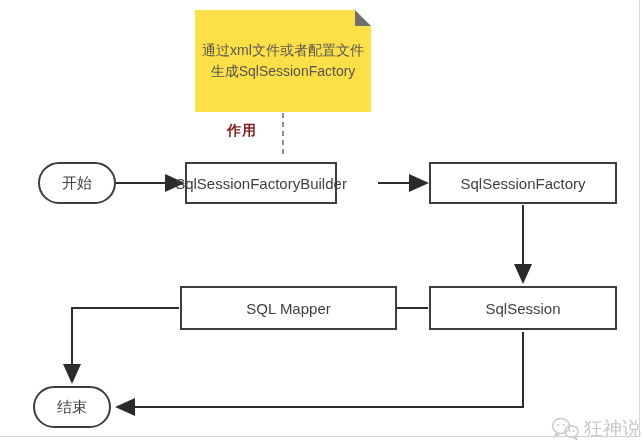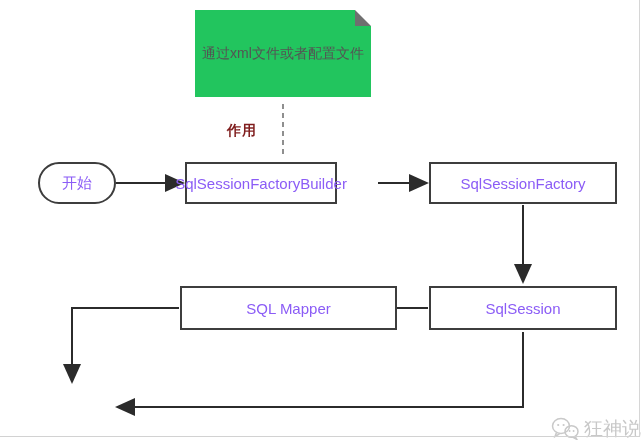--- a/index.html
+++ b/index.html
@@ -6,41 +6,41 @@
   body{font-family:"Liberation Sans","DejaVu Sans",sans-serif;}
   .canvas{
     position:relative;width:643px;height:440px;background:#ffffff;overflow:hidden;
   }
   
   .edge-right{position:absolute;left:639px;top:0;width:1px;height:437px;background:#d6d6d6;}
   .edge-bottom{position:absolute;left:0;top:436px;width:640px;height:1px;background:#d2d2d2;}
 
   
   .note{
-    position:absolute;left:195px;top:10px;width:176px;height:87px;
-    background:#22c55e;color:#545454;
+    position:absolute;left:195px;top:10px;width:176px;height:102px;
+    background:#fde047;color:#545454;
     display:flex;flex-direction:column;justify-content:center;align-items:center;
     font-size:14px;line-height:21px;text-align:center;
   }
   .note-fold{
     position:absolute;top:0;right:0;width:0;height:0;
     border-style:solid;border-width:0 16px 16px 0;
     border-color:#ffffff #ffffff #6f6f6f #6f6f6f;
   }
 
   
   .conn-label{
     position:absolute;left:227px;top:122px;
     font-size:14px;font-weight:bold;color:#7f1d1d;letter-spacing:1px;
   }
 
   
   .node{
     position:absolute;box-sizing:border-box;background:#ffffff;
-    border:2px solid #3d3d3d;color:#8b5cf6;
+    border:2px solid #3d3d3d;color:#404040;
     display:flex;align-items:center;justify-content:center;
     font-size:15px;white-space:nowrap;
   }
   .stadium{border-radius:21px;}
   .n-start  {left:38px; top:162px;width:78px; height:42px;}
   .n-builder{left:185px;top:162px;width:152px;height:42px;}
   .n-factory{left:429px;top:162px;width:188px;height:42px;}
   .n-session{left:429px;top:286px;width:188px;height:44px;}
   .n-mapper {left:180px;top:286px;width:217px;height:44px;}
   .n-end    {left:33px; top:386px;width:78px; height:42px;}
@@ -71,34 +71,36 @@
       <path d="M428 308 H372" marker-end="url(#ah)"></path>
       <path d="M179 308 H72 V381" marker-end="url(#ah)"></path>
       <path d="M523 332 V407 H118" marker-end="url(#ah)"></path>
     </g>
     <path d="M283 104 V158" stroke="#8f8f8f" stroke-width="2" stroke-dasharray="5 4" fill="none"></path>
   </svg>
 
   <div class="note">
     <span class="note-fold"></span>
     <div>通过xml文件或者配置文件</div>
+    <div>生成SqlSessionFactory</div>
   </div>
 
   <div class="conn-label">作用</div>
 
   <div class="node stadium n-start">开始</div>
 
   <div class="node n-builder">SqlSessionFactoryBuilder</div>
 
   <div class="node n-factory">SqlSessionFactory</div>
 
   <div class="node n-session">SqlSession</div>
 
   <div class="node n-mapper">SQL Mapper</div>
 
+  <div class="node stadium n-end">结束</div>
 
   <div class="watermark">
     <svg width="30" height="26" viewBox="0 0 30 26">
       <g stroke="#c9c9c9" fill="none" stroke-width="1.5">
         <ellipse cx="11" cy="10" rx="8.5" ry="7.5"></ellipse>
         <path d="M6.5 16.5 L5 20.5 L9.5 17.8"></path>
         <ellipse cx="21.5" cy="15.5" rx="6.5" ry="5.8"></ellipse>
         <path d="M25 20.2 L26.8 23.4 L22.6 21"></path>
       </g>
       <g fill="#c9c9c9">

